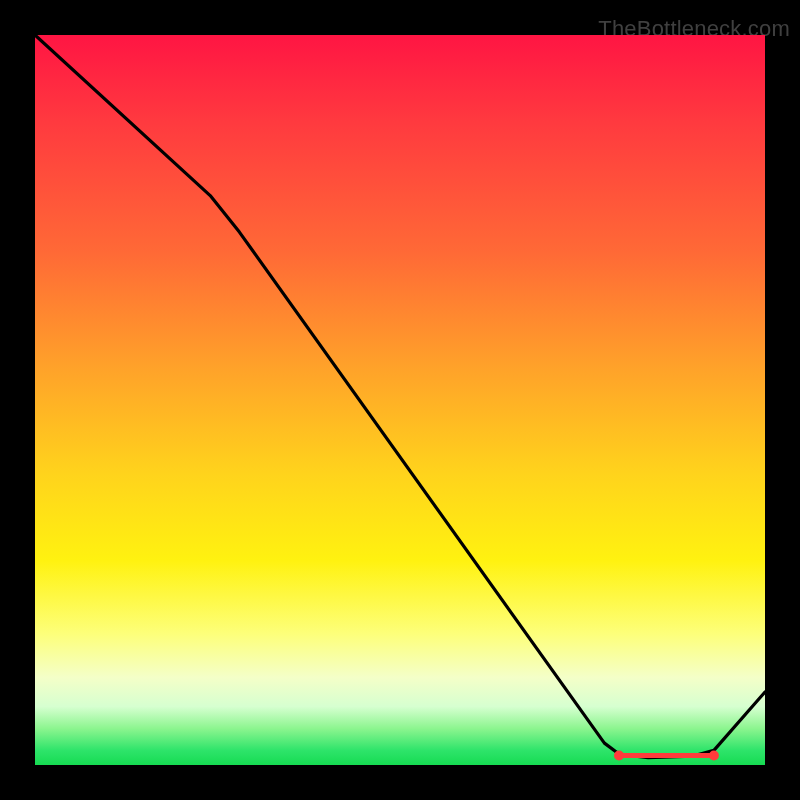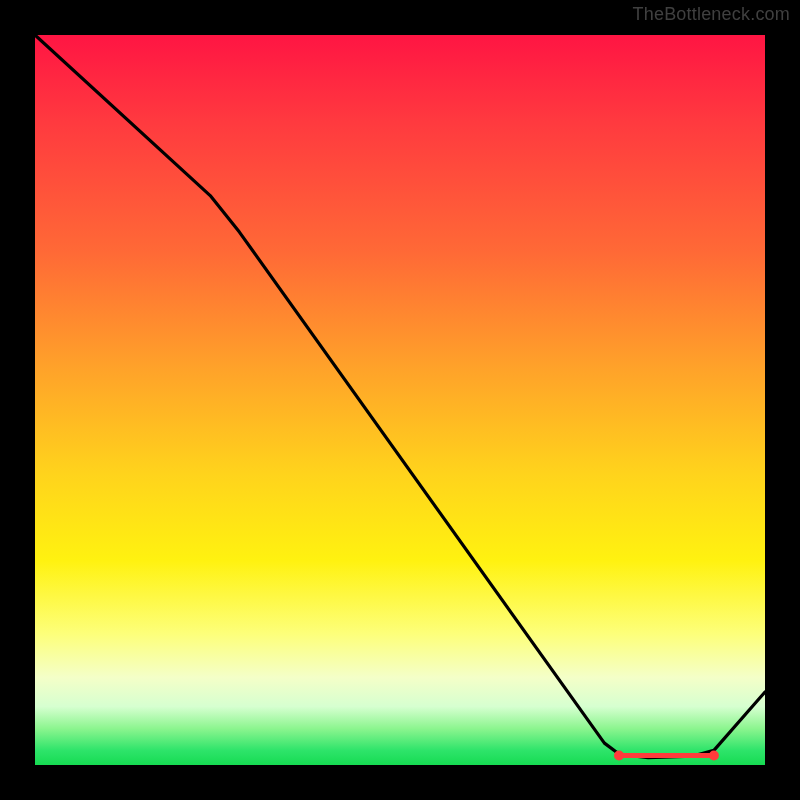--- a/index.html
+++ b/index.html
@@ -1,24 +1,24 @@
 <!DOCTYPE html>
 <html><head>
 <meta charset="utf-8">
 <style>
   * { margin: 0; padding: 0; box-sizing: border-box; }
   html, body { width: 800px; height: 800px; background: #000; overflow: hidden; }
   .frame { position: relative; width: 800px; height: 800px; background: #000; }
   .watermark {
     position: absolute;
-    top: 4px;
+    top: 16px;
     right: 10px;
     color: #404040;
     font-family: Arial, Helvetica, sans-serif;
-    font-size: 18px;
+    font-size: 22px;
     font-weight: 400;
     letter-spacing: 0.2px;
   }
   .plot-area {
     position: absolute;
     left: 35px;
     top: 35px;
     width: 730px;
     height: 730px;
     

